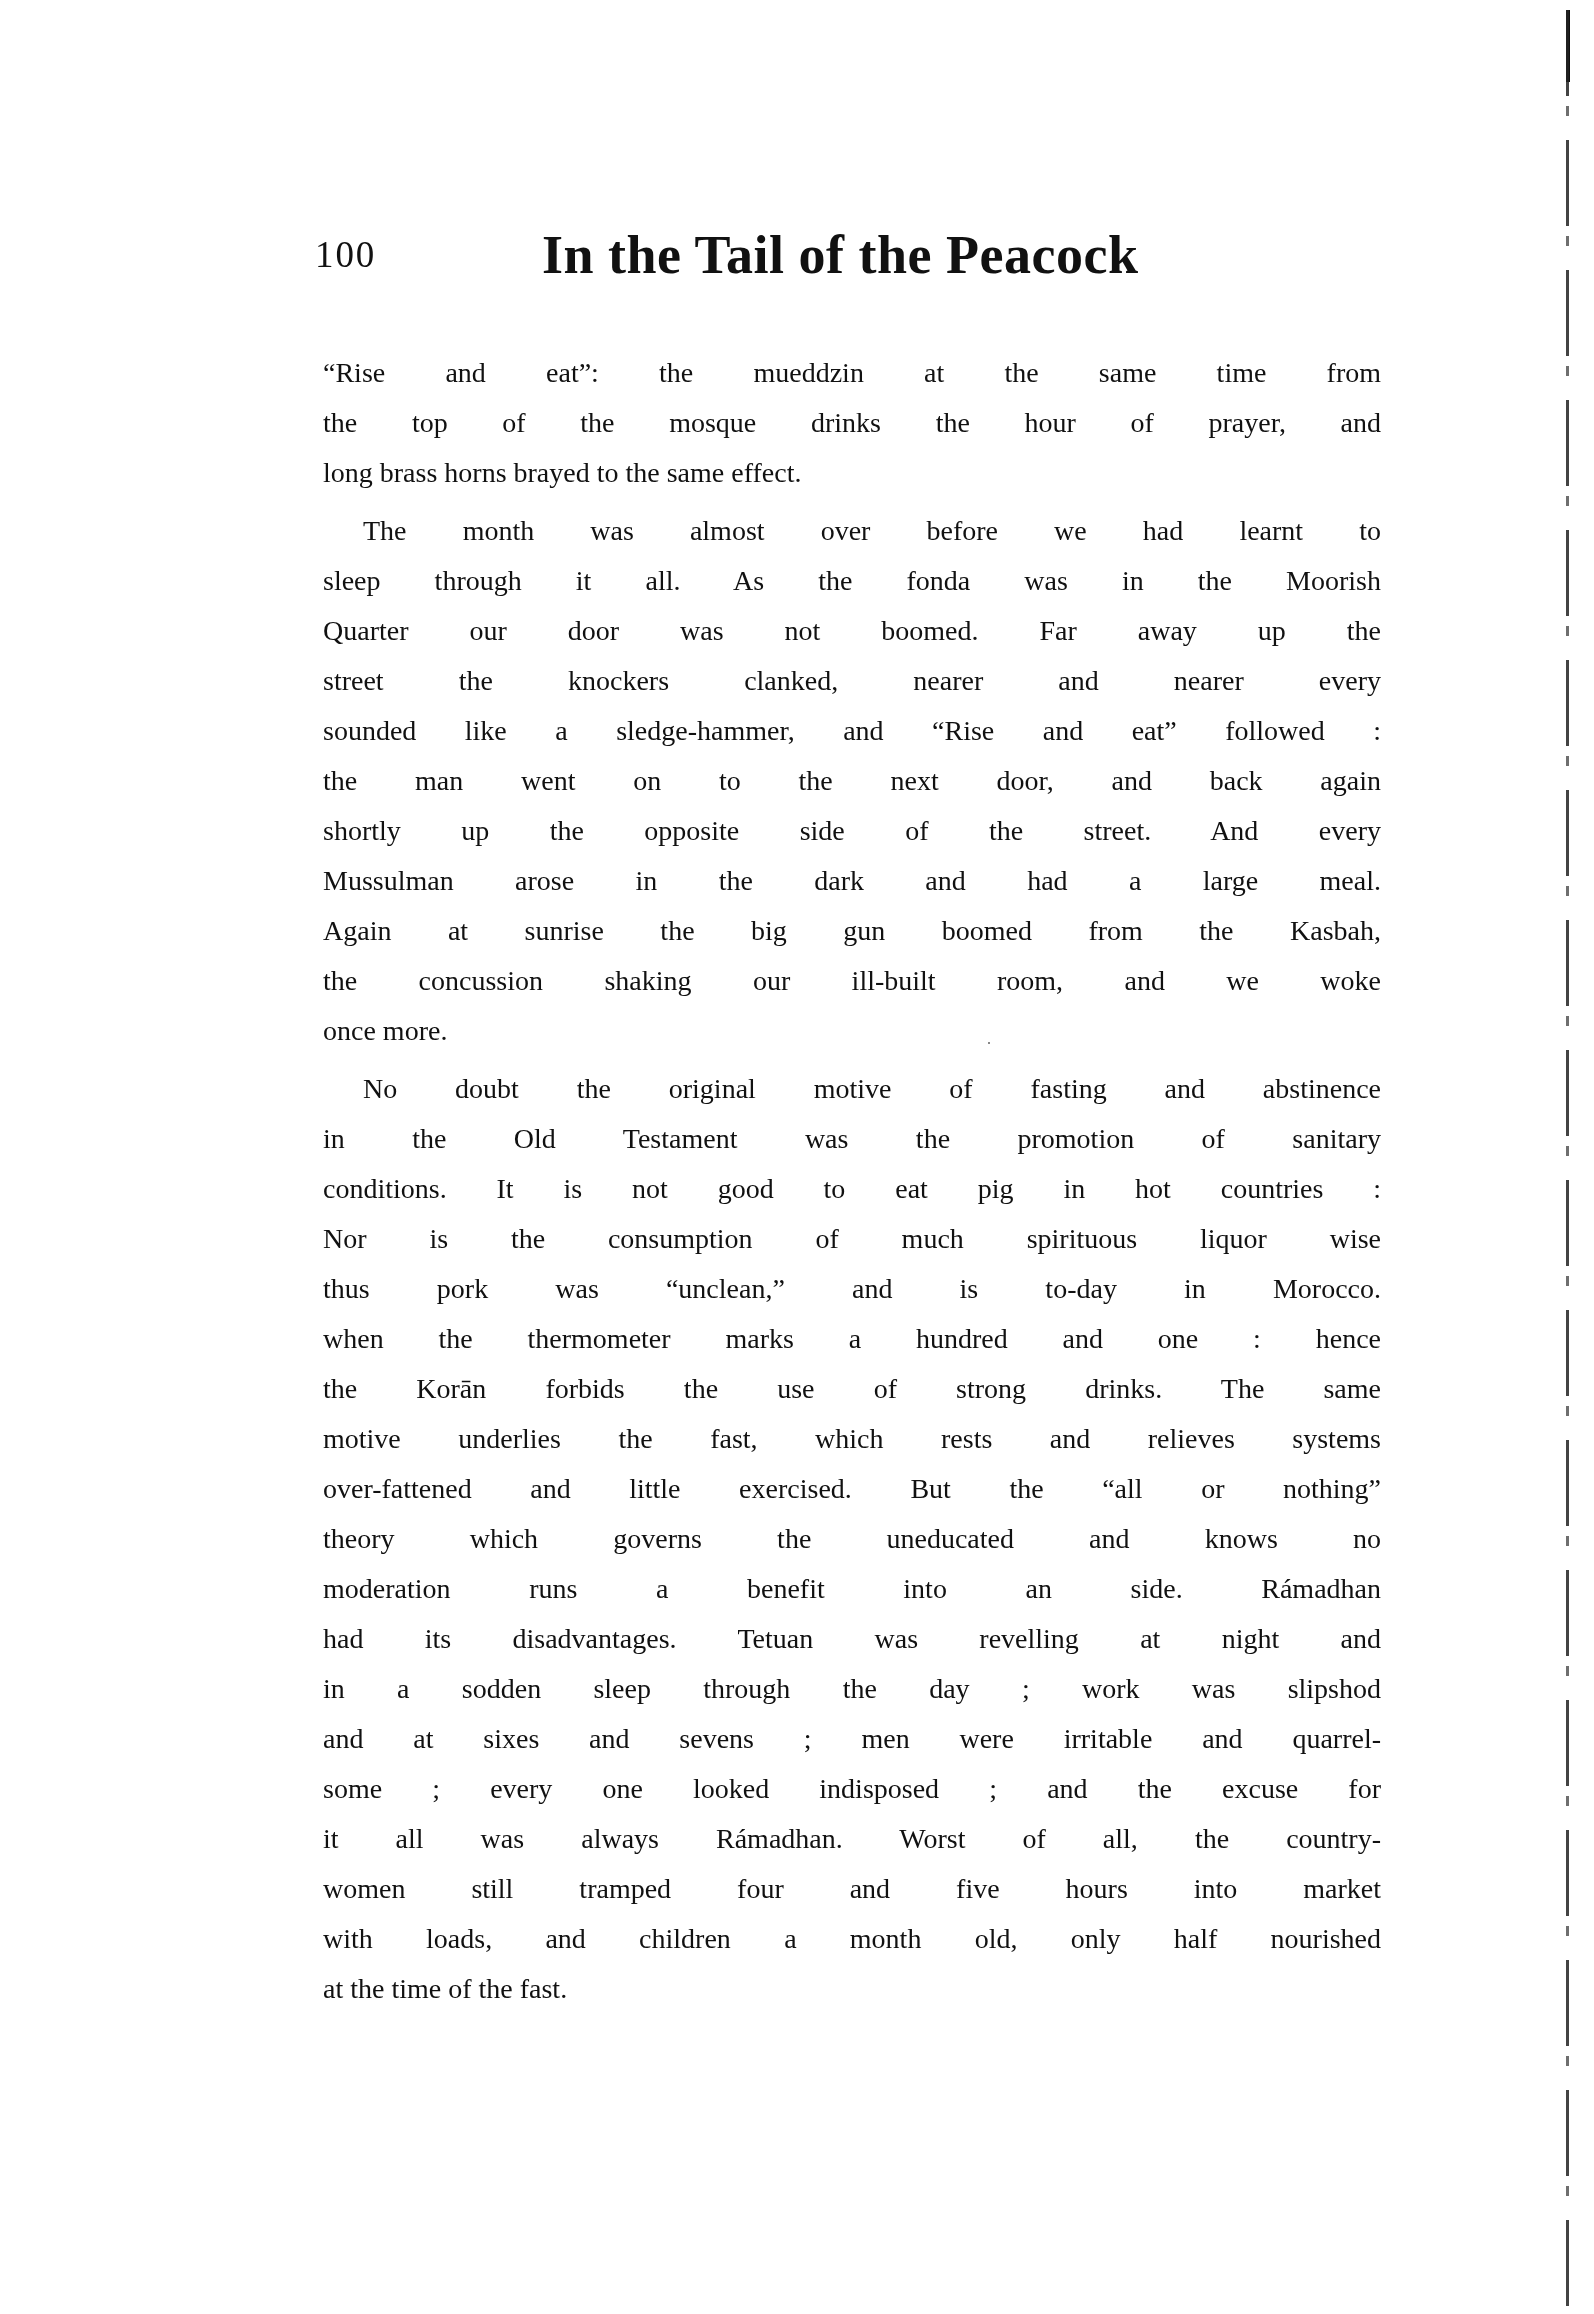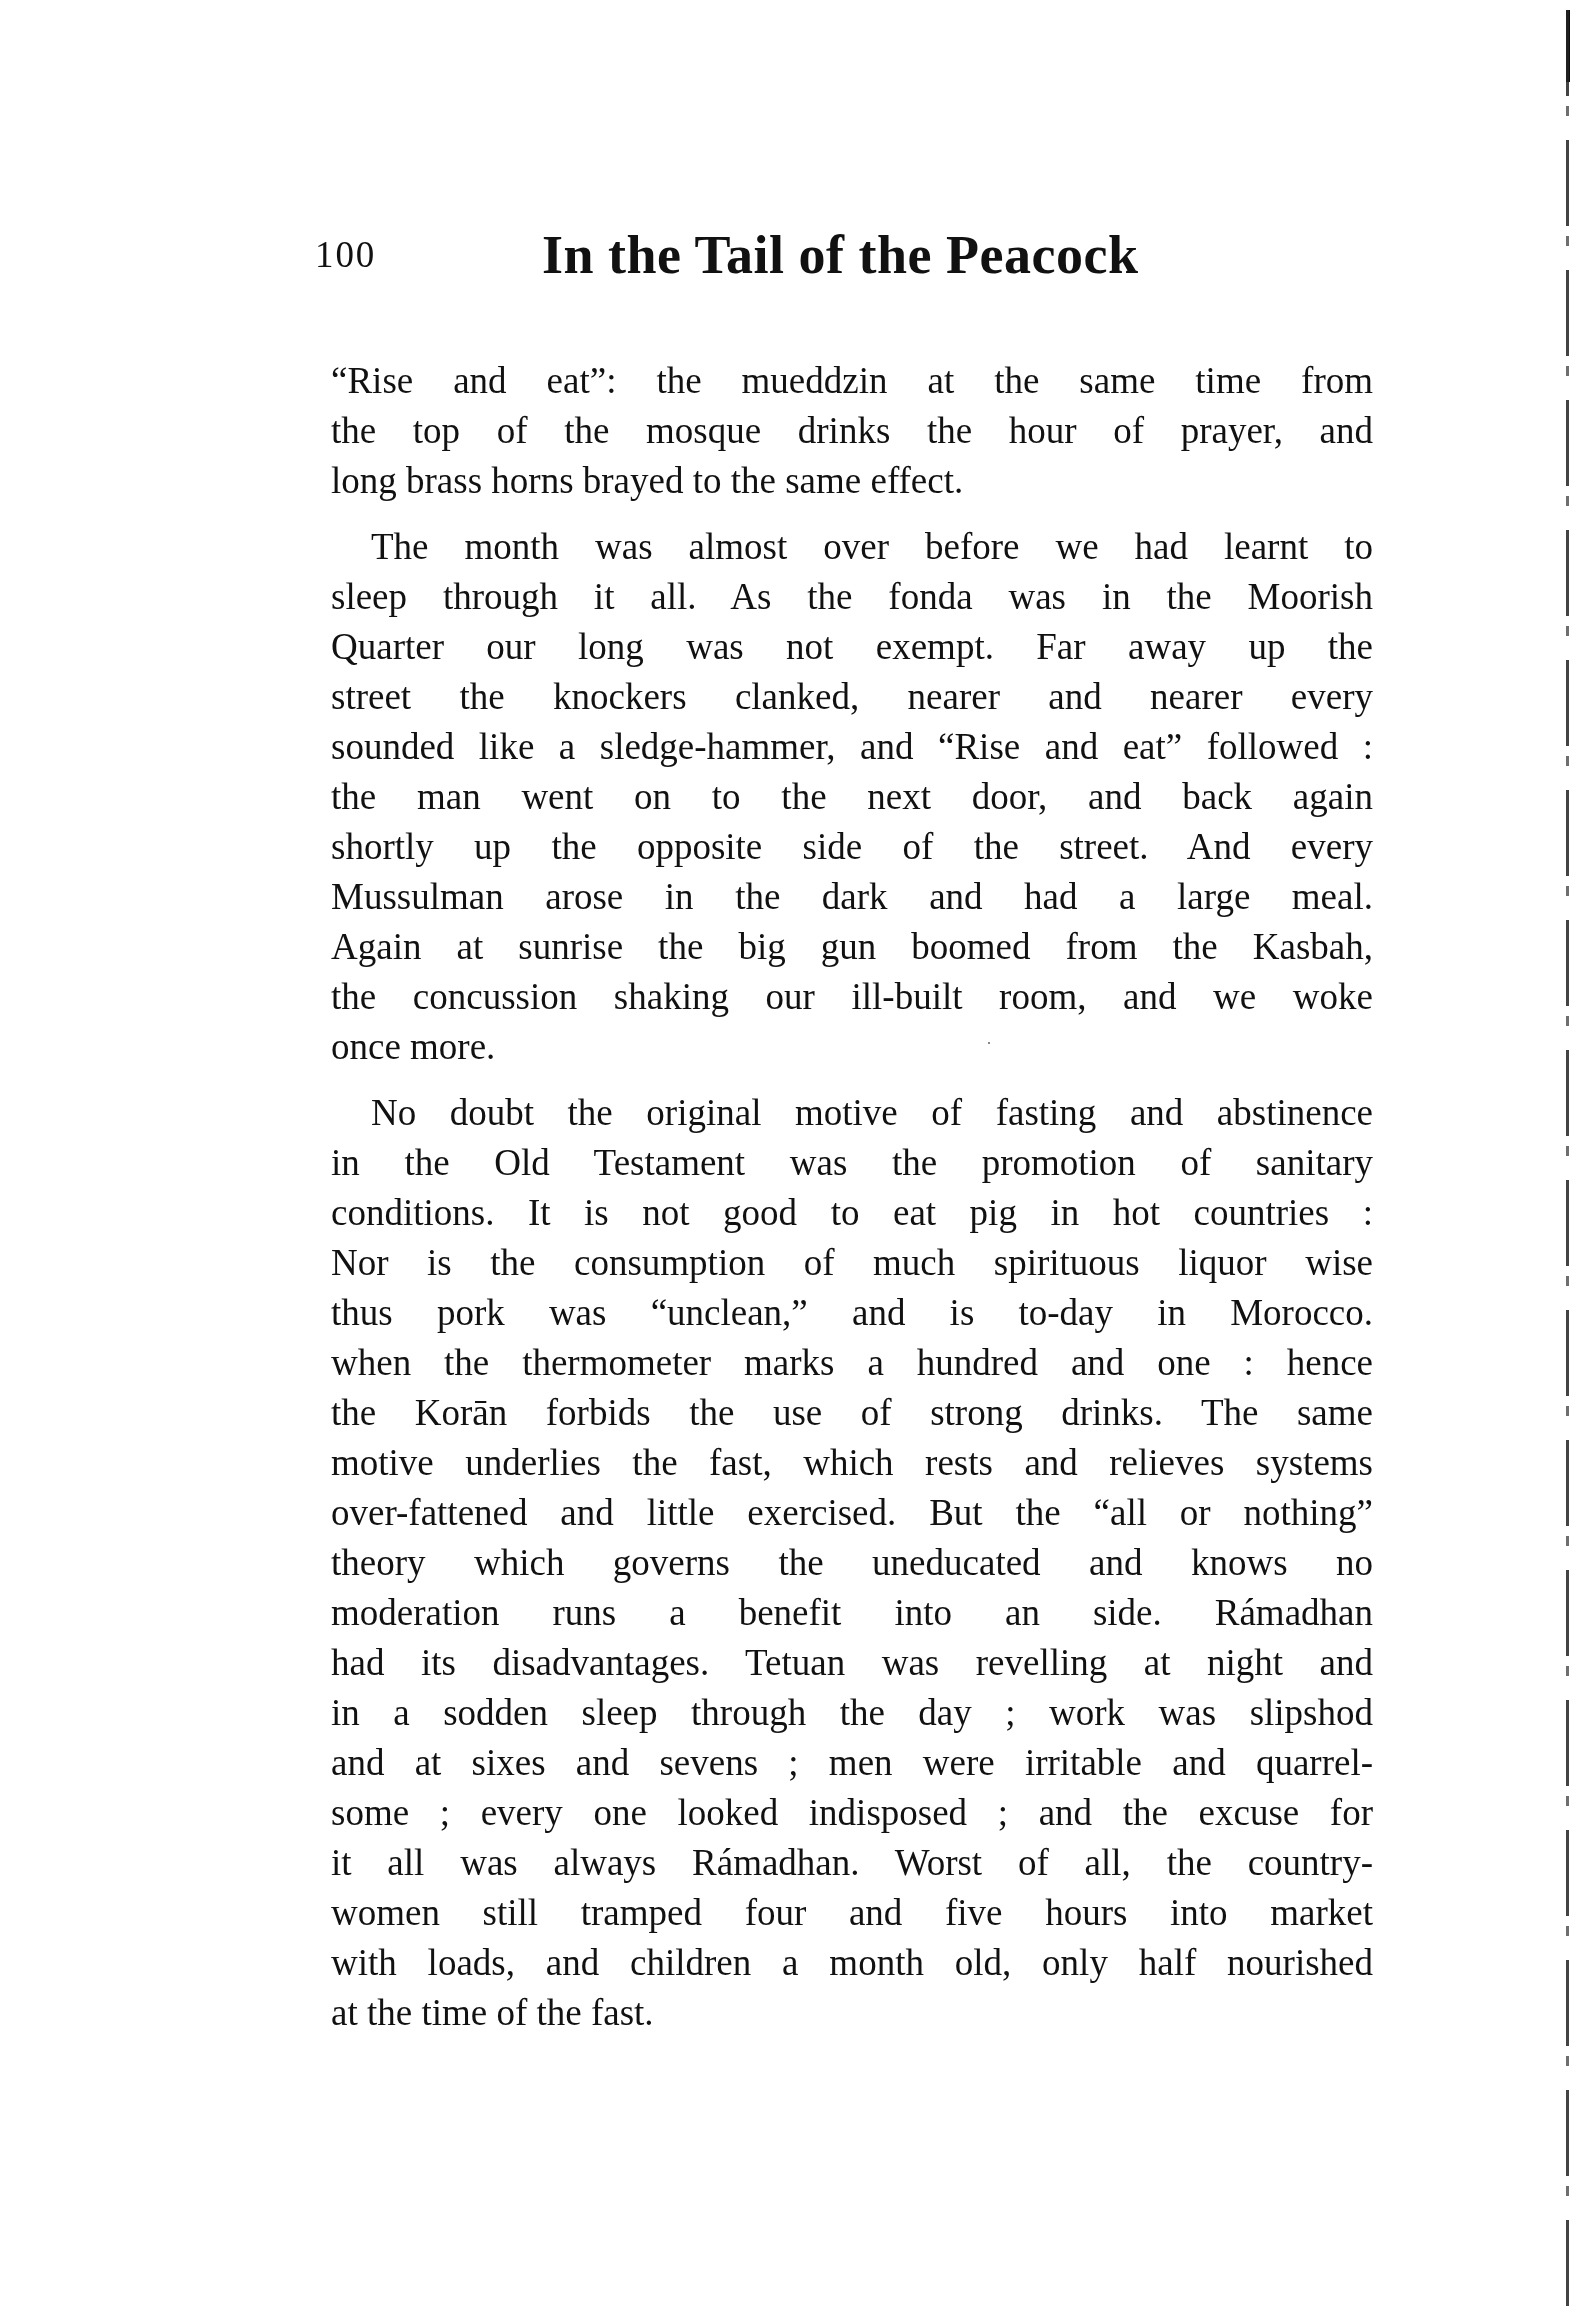--- a/index.html
+++ b/index.html
@@ -35,22 +35,22 @@
     letter-spacing: 0.5px;
     white-space: nowrap;
   }
   .body-text {
     position: absolute;
     left: 315px;
     top: 340px;
     width: 1074px;
   }
   .body-text p {
-    margin: 16px;
-    font-size: 37px;
+    margin: 8px;
+    font-size: 28px;
     line-height: 50px;
     text-align: justify;
     text-align-last: left;
   }
   .body-text .line {
     display: block;
     text-align: justify;
     text-align-last: justify;
     white-space: nowrap;
     height: 50px;
@@ -101,21 +101,21 @@
 
     <p>
       <span class="line">“Rise and eat”: the mueddzin at the same time from</span>
       <span class="line">the top of the mosque drinks the hour of prayer, and</span>
       <span class="line last">long brass horns brayed to the same effect.</span>
     </p>
 
     <p>
       <span class="line indent">The month was almost over before we had learnt to</span>
       <span class="line">sleep through it all. As the fonda was in the Moorish</span>
-      <span class="line">Quarter our long was not exempt. Far away up the</span>
+      <span class="line">Quarter our door was not boomed. Far away up the</span>
       <span class="line">street the knockers clanked, nearer and nearer every</span>
       <span class="line">sounded like a sledge-hammer, and “Rise and eat” followed :</span>
       <span class="line">the man went on to the next door, and back again</span>
       <span class="line">shortly up the opposite side of the street. And every</span>
       <span class="line">Mussulman arose in the dark and had a large meal.</span>
       <span class="line">Again at sunrise the big gun boomed from the Kasbah,</span>
       <span class="line">the concussion shaking our ill-built room, and we woke</span>
       <span class="line last">once more.</span>
     </p>
 

